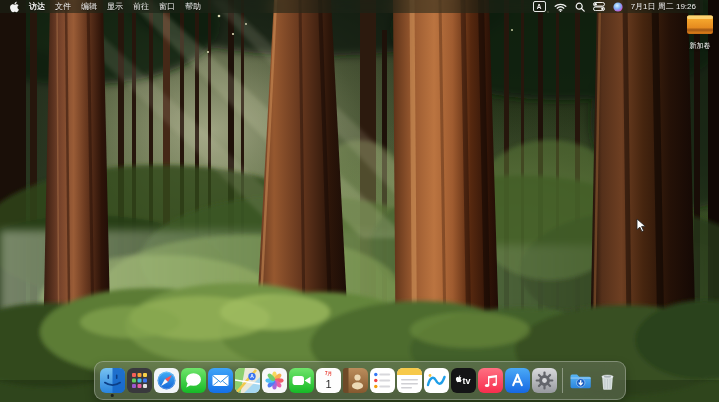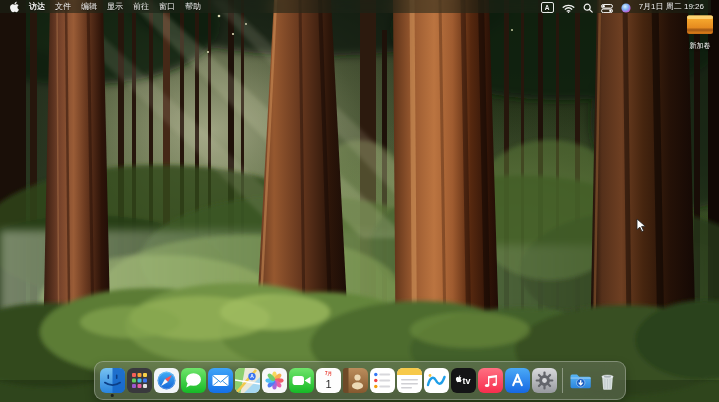--- a/index.html
+++ b/index.html
@@ -1,26 +1,26 @@
 <!DOCTYPE html>
 <html><head>
 <meta charset="utf-8">
 <style>
   html,body{margin:0;padding:0;width:719px;height:402px;overflow:hidden;
     font-family:"Liberation Sans",sans-serif;background:#1e2a16;position:relative;}
   .stage{position:absolute;inset:0;width:719px;height:402px;}
   .wallpaper{position:absolute;inset:0;z-index:0;}
   
-  .menubar{position:absolute;top:0;left:0;right:8px;height:13px;z-index:10;
+  .menubar{position:absolute;top:0;left:0;right:16px;height:13px;z-index:10;
     display:flex;align-items:center;padding:0 7px 0 9px;gap:10px;
     background:rgba(28,36,24,.55);backdrop-filter:blur(9px);
     color:rgba(255,255,255,.95);font-size:8px;line-height:13px;
     text-shadow:0 1px 1px rgba(0,0,0,.45);}
   .mb-left{display:flex;align-items:center;gap:10px;}
-  .mb-right{margin-left:auto;display:flex;align-items:flex-end;gap:8px;}
+  .mb-right{margin-left:auto;display:flex;align-items:center;gap:8px;}
   .menu-item{white-space:nowrap;cursor:default;}
   .menu-app{font-weight:700;}
   .apple{display:flex;align-items:center;}
   .inputsrc{width:11px;height:9px;border:1px solid rgba(255,255,255,.9);border-radius:2px;
     font-size:6.5px;font-weight:700;display:flex;align-items:center;justify-content:center;}
   .clock{white-space:nowrap;font-size:8px;}
   
   .volume{position:absolute;top:14px;right:1px;width:36px;z-index:5;text-align:center;cursor:default;}
   .volume .vlabel{display:block;margin-top:1px;font-size:7px;color:#fff;
     text-shadow:0 1px 2px rgba(0,0,0,.85);white-space:nowrap;}

